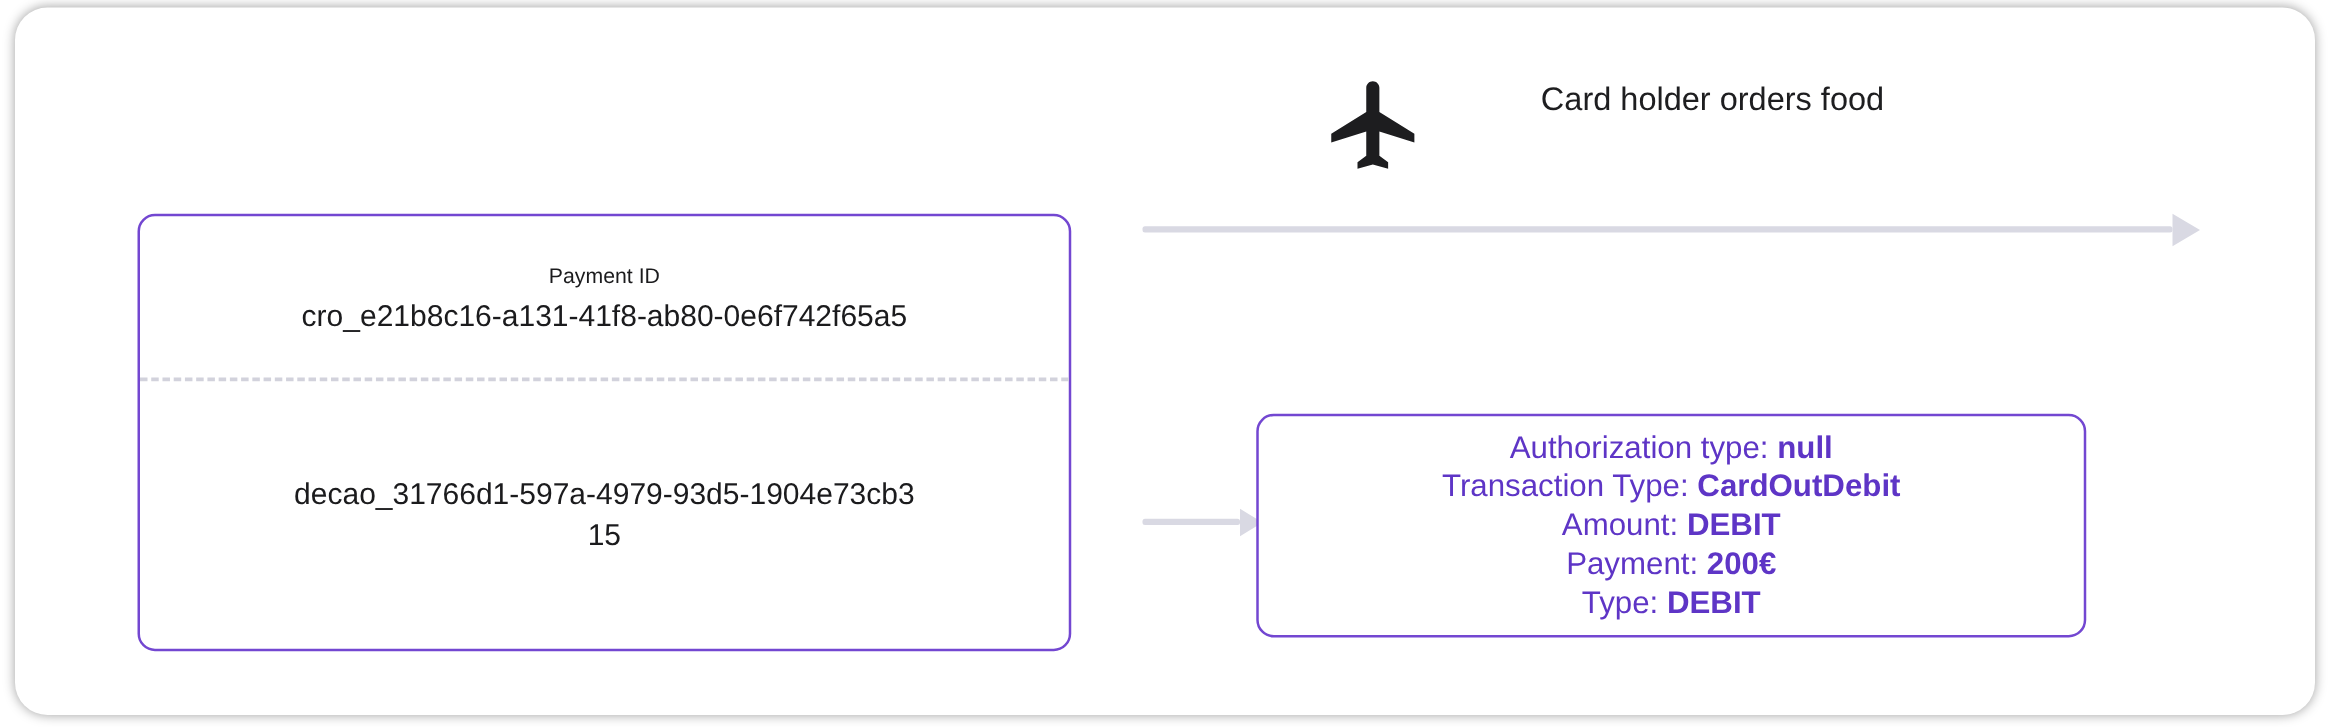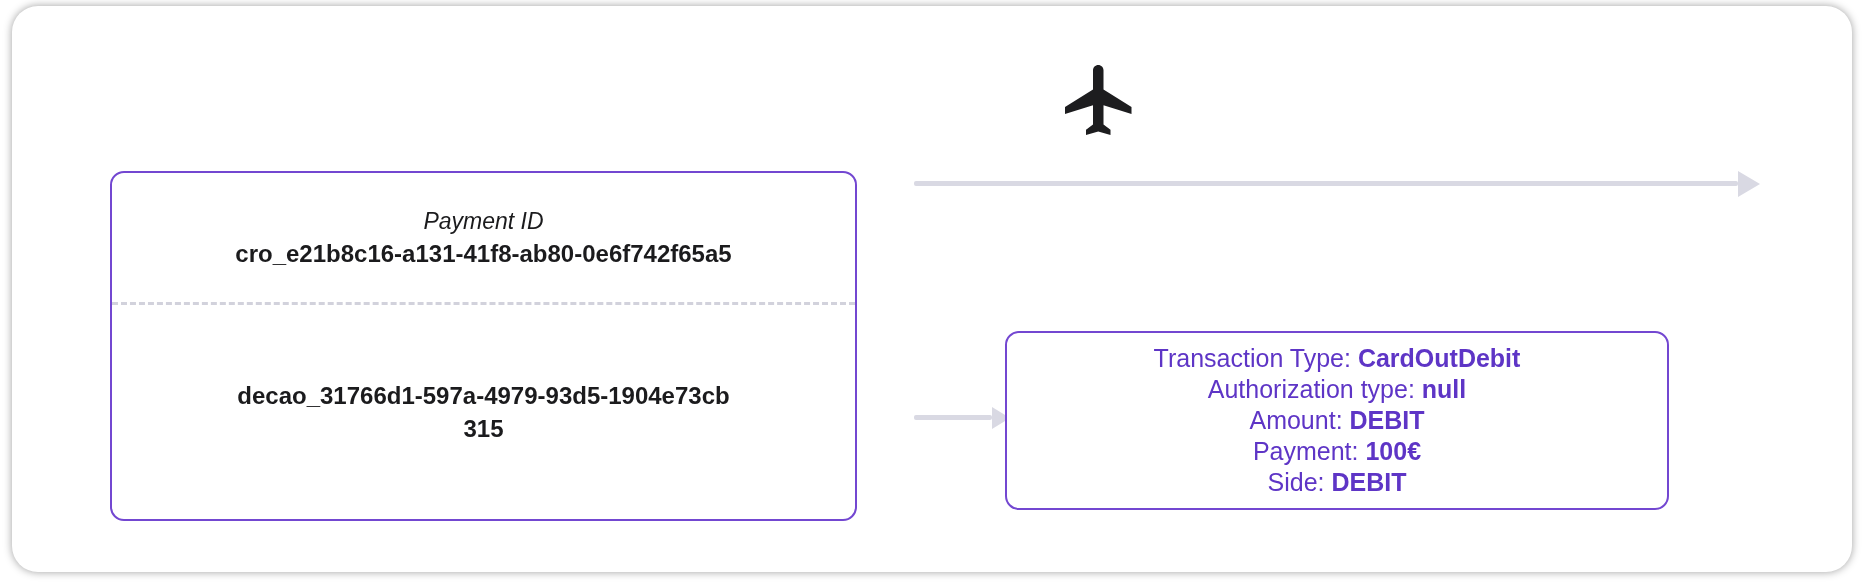--- a/index.html
+++ b/index.html
@@ -40,28 +40,26 @@
     color: #1b1b1d;
   }
   .lb-payment { flex: 0 0 129px; }
   .lb-divider {
     border-top: 3px dashed #d2d2dc;
     width: 100%;
     height: 0;
   }
   .lb-transaction { flex: 1 1 auto; }
   .lb-label {
-    font-style: italic;
-    font-size: 23px;
+    font-size: 17px;
     line-height: 32px;
   }
   .lb-value {
     font-size: 24px;
     line-height: 33px;
-    font-weight: bold;
   }
   .lb-value.wrap {
     max-width: 500px;
     word-break: break-all;
   }
   
   .plane {
     position: absolute;
     left: 1046px; top: 50px;
     width: 84px; height: 88px;
@@ -139,49 +137,50 @@
       <div class="lb-section lb-transaction">
         <div class="lb-value wrap">decao_31766d1-597a-4979-93d5-1904e73cb315</div>
       </div>
     </div>
 
     <svg class="plane" viewBox="0 0 24 24" aria-hidden="true">
       <path fill="#1d1d1f" d="M21,16v-2l-8-5V3.5C13,2.67,12.33,2,11.5,2S10,2.67,10,3.5V9l-8,5v2l8-2.5V19l-2,1.5V22l3.5-1l3.5,1v-1.5L13,19v-5.5L21,16z"></path>
     </svg>
 
     <div class="caption">
+      <div>Card holder orders food</div>
     </div>
 
     <div class="arrow top-arrow">
       <div class="shaft"></div>
       <div class="head"></div>
     </div>
 
     <div class="arrow short-arrow">
       <div class="shaft"></div>
       <div class="head"></div>
     </div>
 
     <div class="right-box">
       <div class="rb-row">
+        <span class="rb-label">Authorization type:</span>
+        <span class="rb-value">null</span>
+      </div>
+      <div class="rb-row">
         <span class="rb-label">Transaction Type:</span>
         <span class="rb-value">CardOutDebit</span>
-      </div>
-      <div class="rb-row">
-        <span class="rb-label">Authorization type:</span>
-        <span class="rb-value">null</span>
       </div>
       <div class="rb-row">
         <span class="rb-label">Amount:</span>
         <span class="rb-value">DEBIT</span>
       </div>
       <div class="rb-row">
         <span class="rb-label">Payment:</span>
-        <span class="rb-value">100€</span>
+        <span class="rb-value">200€</span>
       </div>
       <div class="rb-row">
-        <span class="rb-label">Side:</span>
+        <span class="rb-label">Type:</span>
         <span class="rb-value">DEBIT</span>
       </div>
     </div>
 
   </div>
 </div>
 
 </body></html>

